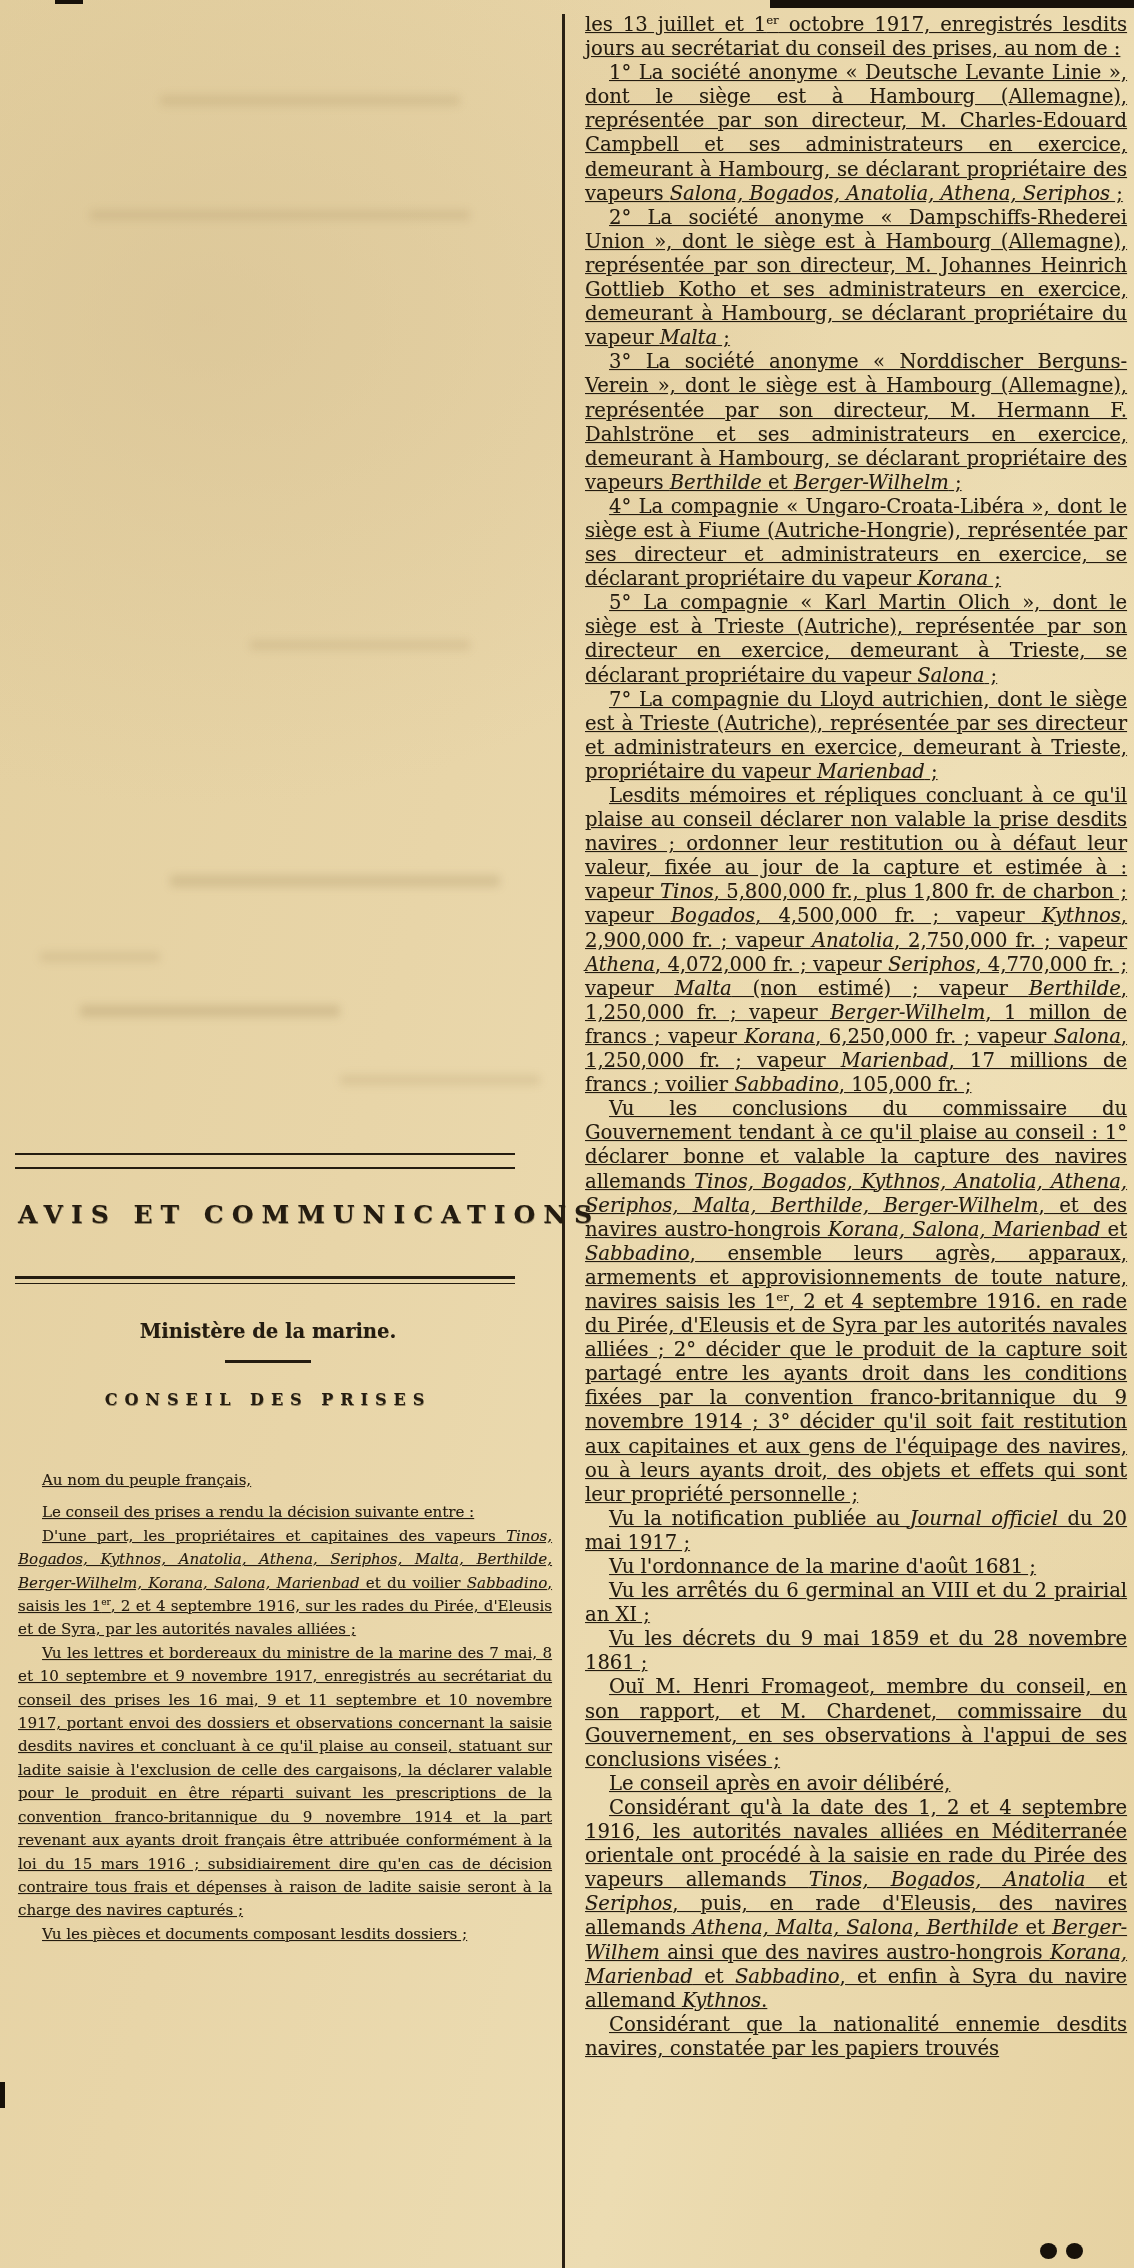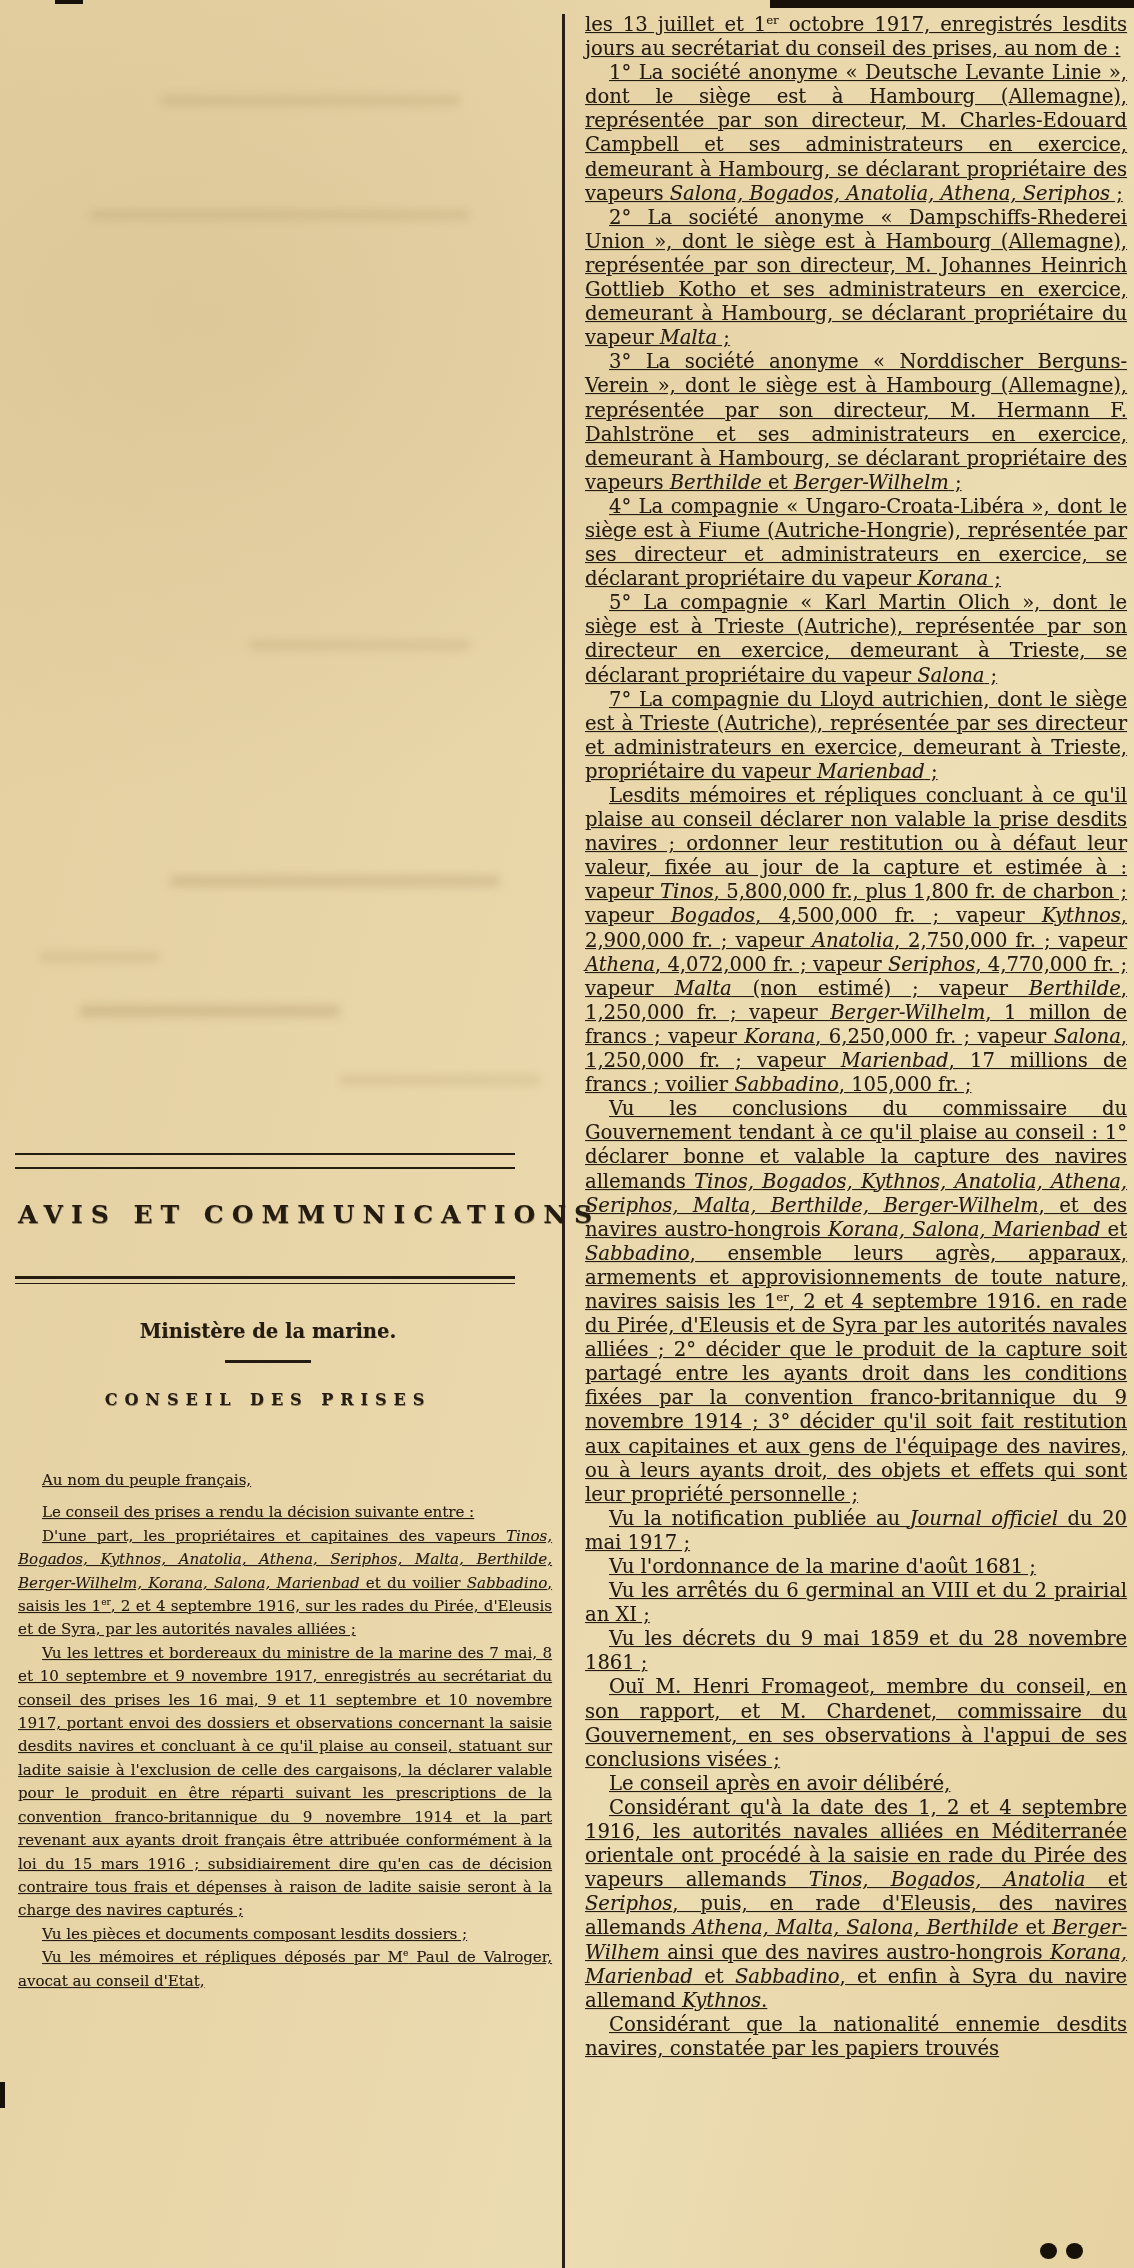--- a/index.html
+++ b/index.html
@@ -89,21 +89,20 @@
   <div class="rule" style="left:225px; top:1360px; width:86px; height:3px;"></div>
 
   <div class="article-title">CONSEIL DES PRISES</div>
 
   <div class="col left-col">
       <p class="indent">Au nom du peuple français,</p>
       <p class="indent gap">Le conseil des prises a rendu la décision suivante entre :</p>
       <p class="indent">D'une part, les propriétaires et capitaines des vapeurs <i>Tinos, Bogados, Kythnos, Anatolia, Athena, Seriphos, Malta, Berthilde, Berger-Wilhelm, Korana, Salona, Marienbad</i> et du voilier <i>Sabbadino</i>, saisis les 1<sup>er</sup>, 2 et 4 septembre 1916, sur les rades du Pirée, d'Eleusis et de Syra, par les autorités navales alliées ;</p>
       <p class="indent">Vu les lettres et bordereaux du ministre de la marine des 7 mai, 8 et 10 septembre et 9 novembre 1917, enregistrés au secrétariat du conseil des prises les 16 mai, 9 et 11 septembre et 10 novembre 1917, portant envoi des dossiers et observations concernant la saisie desdits navires et concluant à ce qu'il plaise au conseil, statuant sur ladite saisie à l'exclusion de celle des cargaisons, la déclarer valable pour le produit en être réparti suivant les prescriptions de la convention franco-britannique du 9 novembre 1914 et la part revenant aux ayants droit français être attribuée conformément à la loi du 15 mars 1916 ; subsidiairement dire qu'en cas de décision contraire tous frais et dépenses à raison de ladite saisie seront à la charge des navires capturés ;</p>
       <p class="indent">Vu les pièces et documents composant lesdits dossiers ;</p>
-      <p class="indent">Vu les mémoires et répliques déposés par M<sup>e</sup> Paul de Valroger, avocat au conseil d'Etat,</p>
     </div>
   <div class="col right-col">
       <p class="">les 13 juillet et 1<sup>er</sup> octobre 1917, enregistrés lesdits jours au secrétariat du conseil des prises, au nom de :</p>
       <p class="indent">1° La société anonyme « Deutsche Levante Linie », dont le siège est à Hambourg (Allemagne), représentée par son directeur, M. Charles-Edouard Campbell et ses administrateurs en exercice, demeurant à Hambourg, se déclarant propriétaire des vapeurs <i>Salona, Bogados, Anatolia, Athena, Seriphos</i> ;</p>
       <p class="indent">2° La société anonyme « Dampschiffs-Rhederei Union », dont le siège est à Hambourg (Allemagne), représentée par son directeur, M. Johannes Heinrich Gottlieb Kotho et ses administrateurs en exercice, demeurant à Hambourg, se déclarant propriétaire du vapeur <i>Malta</i> ;</p>
       <p class="indent">3° La société anonyme « Norddischer Berguns-Verein », dont le siège est à Hambourg (Allemagne), représentée par son directeur, M. Hermann F. Dahlströne et ses administrateurs en exercice, demeurant à Hambourg, se déclarant propriétaire des vapeurs <i>Berthilde</i> et <i>Berger-Wilhelm</i> ;</p>
       <p class="indent">4° La compagnie « Ungaro-Croata-Libéra », dont le siège est à Fiume (Autriche-Hongrie), représentée par ses directeur et administrateurs en exercice, se déclarant propriétaire du vapeur <i>Korana</i> ;</p>
       <p class="indent">5° La compagnie « Karl Martin Olich », dont le siège est à Trieste (Autriche), représentée par son directeur en exercice, demeurant à Trieste, se déclarant propriétaire du vapeur <i>Salona</i> ;</p>
       <p class="indent">7° La compagnie du Lloyd autrichien, dont le siège est à Trieste (Autriche), représentée par ses directeur et administrateurs en exercice, demeurant à Trieste, propriétaire du vapeur <i>Marienbad</i> ;</p>
       <p class="indent">Lesdits mémoires et répliques concluant à ce qu'il plaise au conseil déclarer non valable la prise desdits navires ; ordonner leur restitution ou à défaut leur valeur, fixée au jour de la capture et estimée à : vapeur <i>Tinos</i>, 5,800,000 fr., plus 1,800 fr. de charbon ; vapeur <i>Bogados</i>, 4,500,000 fr. ; vapeur <i>Kythnos</i>, 2,900,000 fr. ; vapeur <i>Anatolia</i>, 2,750,000 fr. ; vapeur <i>Athena</i>, 4,072,000 fr. ; vapeur <i>Seriphos</i>, 4,770,000 fr. ; vapeur <i>Malta</i> (non estimé) ; vapeur <i>Berthilde</i>, 1,250,000 fr. ; vapeur <i>Berger-Wilhelm</i>, 1 millon de francs ; vapeur <i>Korana</i>, 6,250,000 fr. ; vapeur <i>Salona</i>, 1,250,000 fr. ; vapeur <i>Marienbad</i>, 17 millions de francs ; voilier <i>Sabbadino</i>, 105,000 fr. ;</p>

